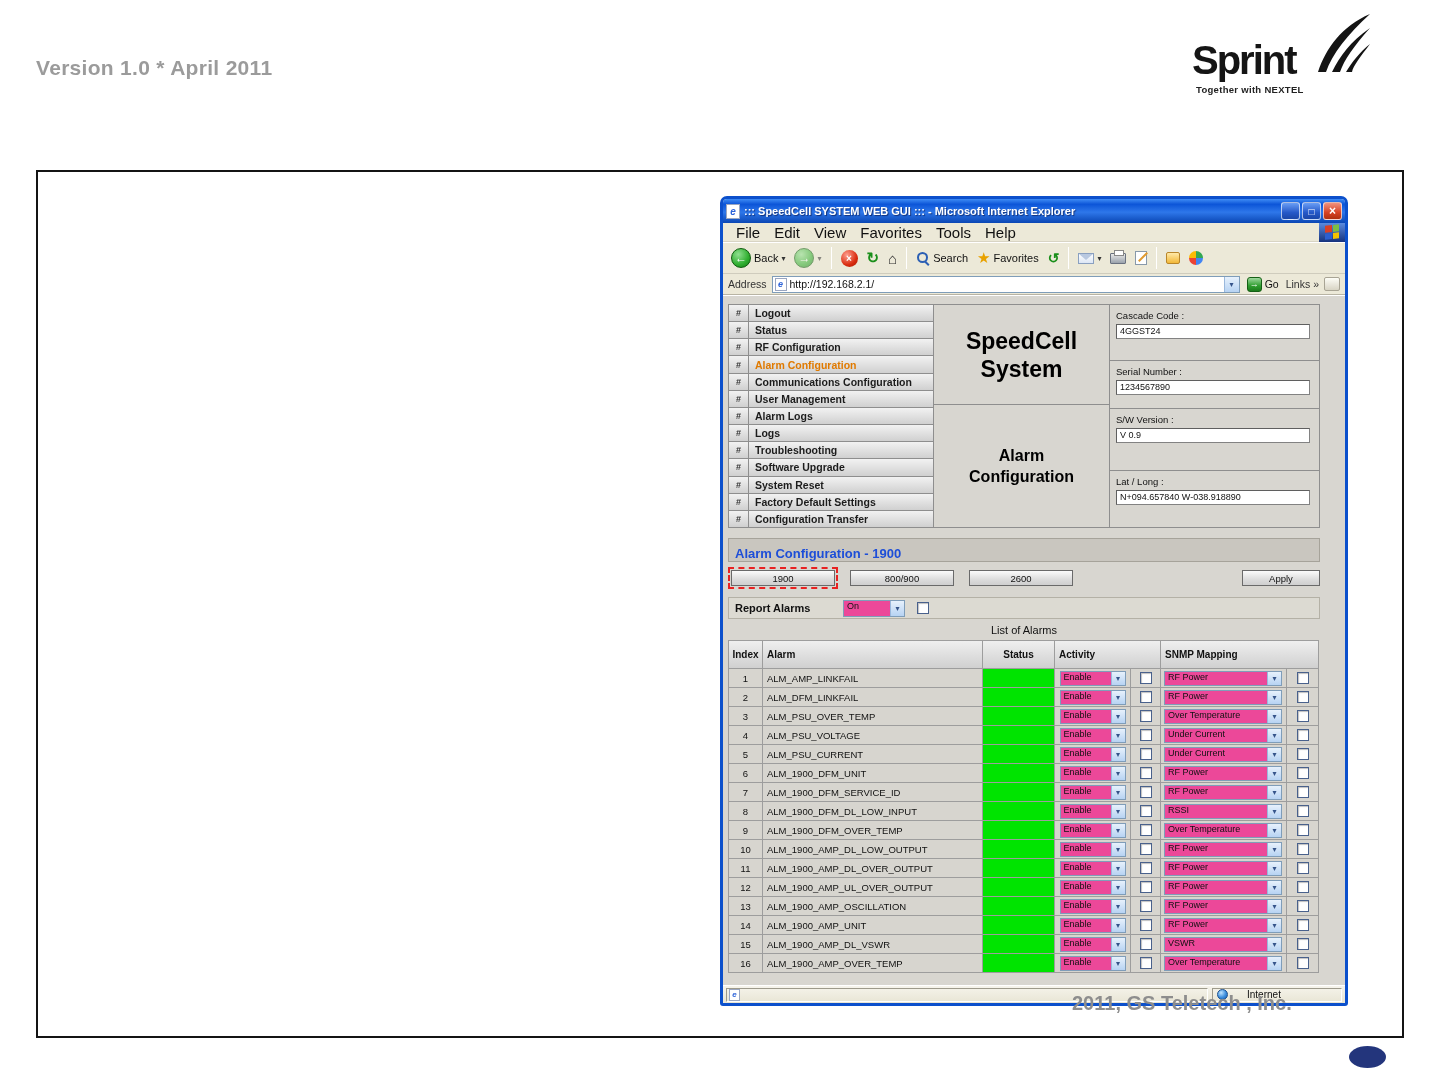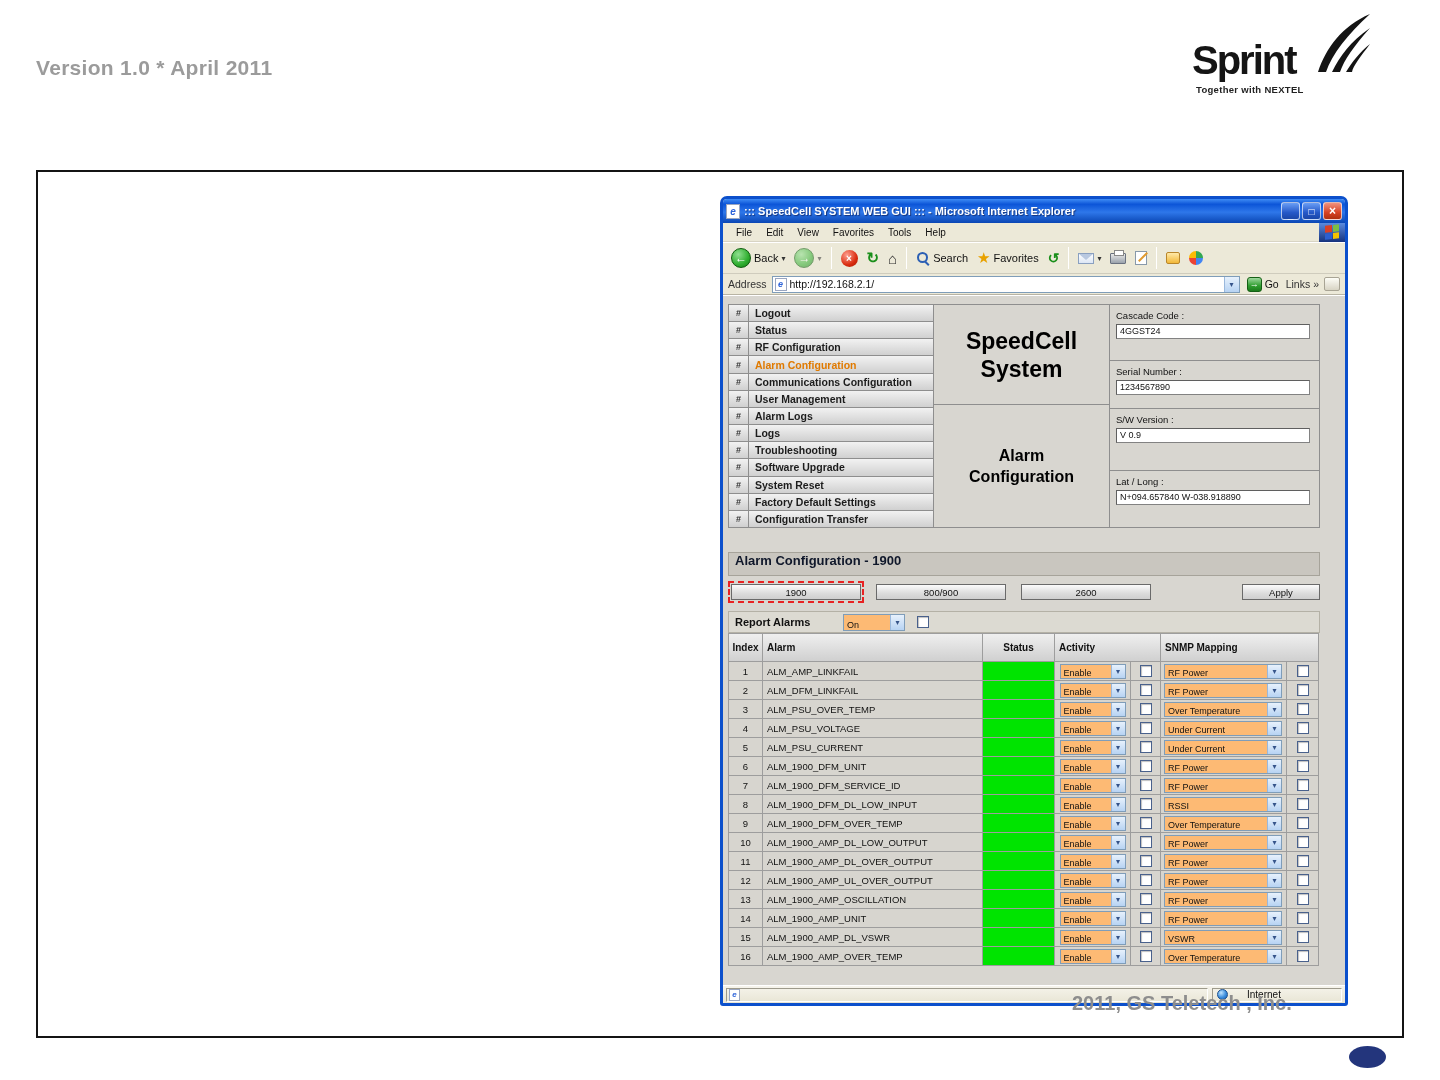--- a/index.html
+++ b/index.html
@@ -32,21 +32,21 @@
         text-shadow:1px 1px 1px rgba(0,0,40,.55); }
   .winbtns { display:flex; gap:2px; }
   .wbtn { width:19px; height:18px; border-radius:3px; border:1px solid rgba(255,255,255,.65);
         color:#fff; font-size:10px; font-weight:bold; display:flex; align-items:center; justify-content:center; }
   .wbtn.min,.wbtn.max { background:linear-gradient(#6a9ef5,#2558c8 60%,#1a46a8); }
   .wbtn.min span { margin-top:6px; }
   .wbtn.close { background:linear-gradient(#f0927e,#d64224 60%,#b03010); font-size:12px; }
 
   .menubar { height:19px; display:flex; align-items:center; padding-left:6px; background:#ece9d8;
         border-bottom:1px solid #d8d4c4; }
-  .menu-item { font-size:10px; padding:0 7px; color:#111; }
+  .menu-item { font-size:15px; padding:0 7px; color:#111; }
   .throbber { margin-left:auto; width:26px; height:19px; background:linear-gradient(180deg,#5a8adf,#16337e);
         display:flex; align-items:center; justify-content:center; }
   .flag { width:14px; height:14px; display:grid; grid-template-columns:1fr 1fr; grid-template-rows:1fr 1fr;
         gap:1px; transform:skewY(-6deg); }
   .flag i { display:block; }
   .flag i:nth-child(1){background:#d94026;} .flag i:nth-child(2){background:#7bbf43;}
   .flag i:nth-child(3){background:#2c5fd0;} .flag i:nth-child(4){background:#f3c300;}
 
   .toolbar { height:32px; display:flex; align-items:center; gap:3px; padding:0 5px; background:#ece9d8;
         border-top:1px solid #fff; border-bottom:1px solid #cfccbd; }
@@ -122,35 +122,35 @@
   .info-col { width:210px; display:flex; flex-direction:column; border:1px solid #8e8e8e; border-left:none; }
   .info-cell { border-bottom:1px solid #8e8e8e; padding:5px 0 0 6px; }
   .info-col .info-cell:nth-child(1){height:56px;}
   .info-col .info-cell:nth-child(2){height:48px;}
   .info-col .info-cell:nth-child(3){height:62px;}
   .info-col .info-cell:nth-child(4){flex:1; border-bottom:none;}
   .info-label { font-size:9.5px; color:#111; margin-bottom:3px; }
   .info-input { width:194px; height:15px; background:#fff; border:1px solid #828282; border-top-color:#5f5f5f;
         border-left-color:#5f5f5f; font-size:9px; line-height:13px; padding:0 3px; white-space:nowrap; overflow:hidden; }
 
-  .section-bar { margin-top:24px; height:24px; background:#c9c6bf; border:1px solid #a6a39a;
-        display:flex; align-items:flex-start; padding-left:6px; font-size:13px; font-weight:bold; color:#0f172a; }
+  .section-bar { margin-top:10px; height:24px; background:#c9c6bf; border:1px solid #a6a39a;
+        display:flex; align-items:flex-end; padding-left:6px; font-size:13px; font-weight:bold; color:#1d4ed8; }
 
   .band-row { margin-top:3px; height:26px; display:flex; align-items:center; }
   .band-slot { border:2px dashed transparent; padding:1px; margin-right:9px; display:inline-flex; }
   .band-slot.annotated { border-color:#e82222; }
-  .band-btn, .apply-btn { width:130px; height:16px; background:linear-gradient(180deg,#fbfbfb,#dcdcdc 60%,#cfcfcf);
+  .band-btn, .apply-btn { width:104px; height:16px; background:linear-gradient(180deg,#fbfbfb,#dcdcdc 60%,#cfcfcf);
         border:1px solid #6a6a6a; font-size:9.5px; color:#111; display:flex; align-items:center; justify-content:center; }
   .apply-btn { margin-left:auto; width:78px; }
 
   .report-row { margin-top:6px; height:22px; border:1px solid #b4b1a6; background:#dcdad2;
         display:flex; align-items:center; padding-left:6px; }
   .report-label { font-size:11px; font-weight:bold; width:108px; color:#111; }
 
-  .combo { display:inline-flex; align-items:flex-end; height:15px; background:#fdba74; border:1px solid #7f9db9; }
+  .combo { display:inline-flex; align-items:flex-start; height:15px; background:#ec4899; border:1px solid #7f9db9; }
   .combo-text { flex:1; padding:0 3px; font-size:9px; color:#111; white-space:nowrap; overflow:hidden; }
   .combo-btn { width:14px; height:100%; background:linear-gradient(#e7f1fc,#b7d3f3); border-left:1px solid #9ab8dc;
         color:#35548a; font-size:8px; display:flex; align-items:center; justify-content:center; flex:none; }
   .report-combo { width:62px; height:17px; }
   .activity-combo { width:66px; }
   .snmp-combo { width:118px; }
 
   .chk { width:12px; height:12px; background:#fff; border:1px solid #49618c;
         box-shadow:inset 1px 1px 1px rgba(0,0,0,.25); display:inline-block; }
   .report-row .chk { margin-left:12px; }
@@ -426,20 +426,21 @@
 
       <div class="report-row">
         <span class="report-label">Report Alarms</span>
         <span class="combo report-combo">
           <span class="combo-text">On</span>
           <span class="combo-btn">▾</span>
         </span>
         <span class="chk"></span>
       </div>
 
+      <div class="list-title">List of Alarms</div>
 
       <div class="alarm-table">
         <div class="hrow">
           <div class="hcell center">Index</div>
           <div class="hcell">Alarm</div>
           <div class="hcell center">Status</div>
           <div class="hcell">Activity</div>
           <div class="hcell">SNMP Mapping</div>
         </div>
         <div>

